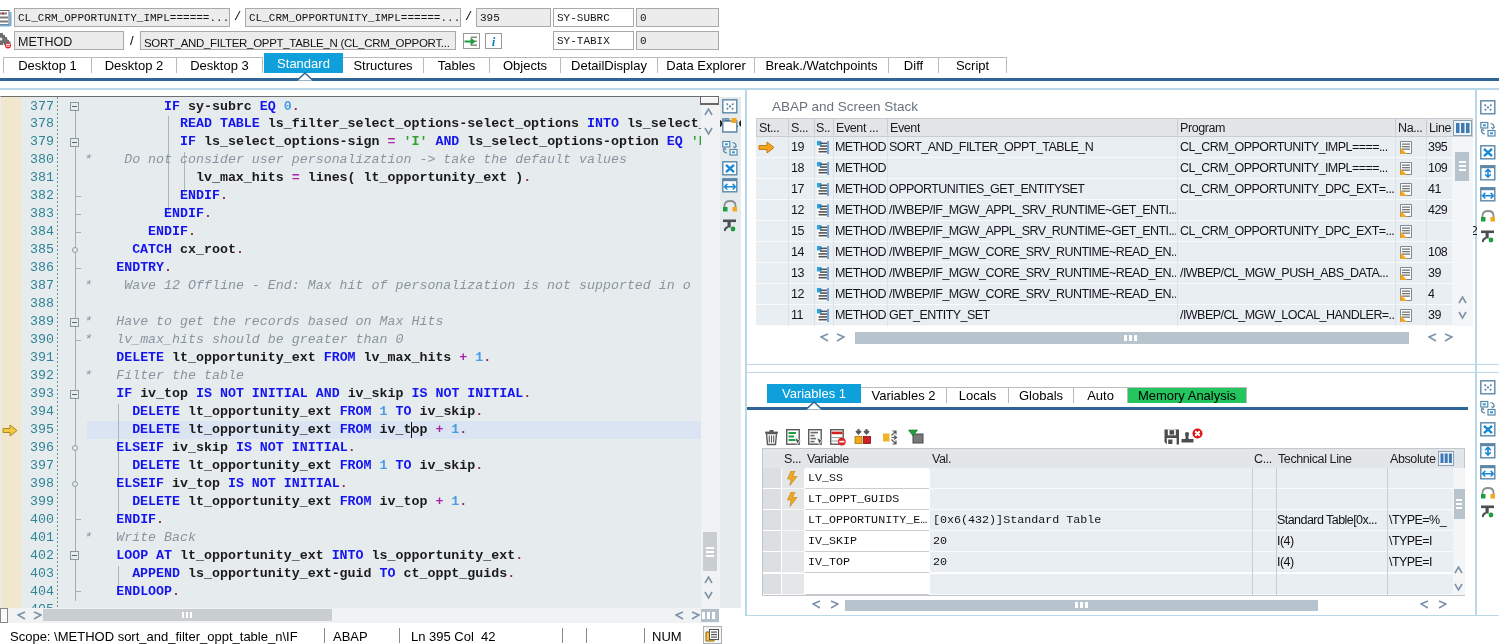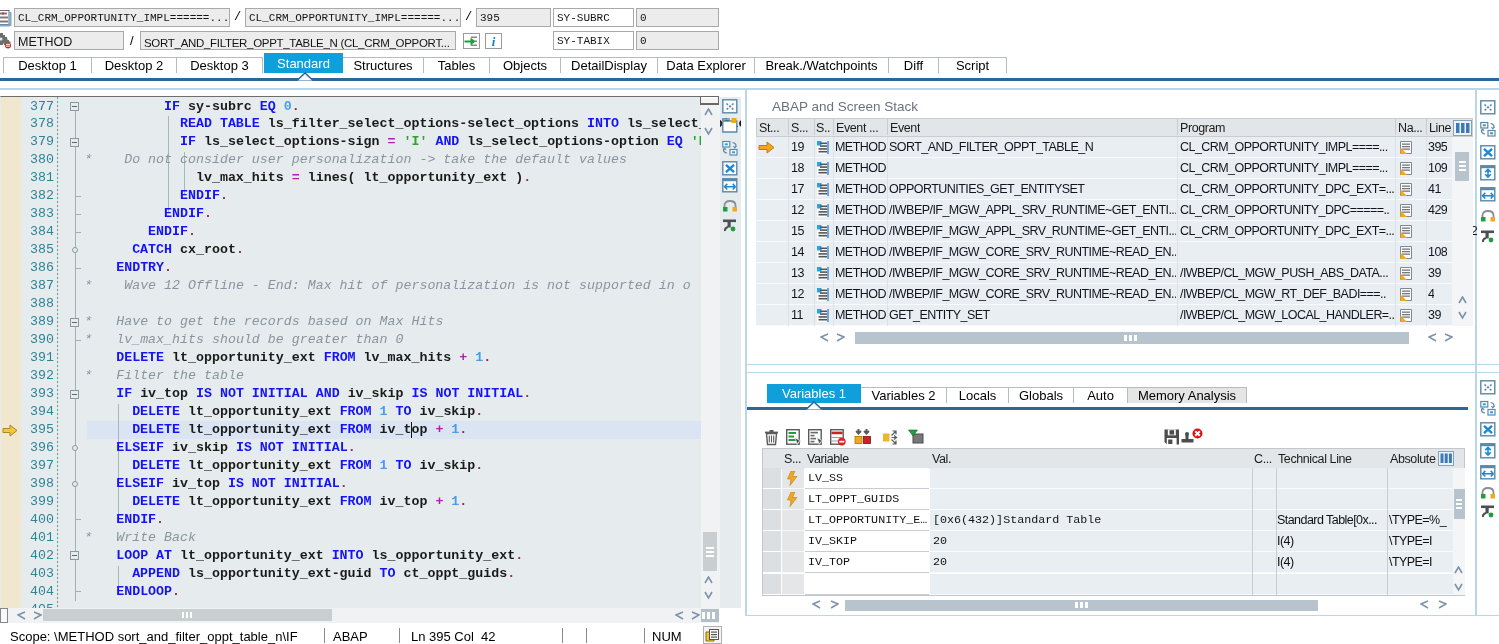--- a/index.html
+++ b/index.html
@@ -338,21 +338,20 @@
 <path d="M1 1 h11.5 v13 h-11.5 z" fill="#fdfdfd"></path>
 <rect x="11.2" y="1" width="1.6" height="13" fill="#4a90d9"></rect>
 <path d="M1 1 h4.5 v4.5 h-4.5 z" fill="#29a3e3"></path>
 <rect x="4" y="2.5" width="7" height="1.6" fill="#555"></rect>
       <rect x="4" y="5.3" width="7" height="1.6" fill="#555"></rect>
 <rect x="2.5" y="8.1" width="8.5" height="1.6" fill="#555"></rect>
       <rect x="2.5" y="10.9" width="8.5" height="1.6" fill="#555"></rect>
 </svg>
 <div class="rowtxt" style="left:835px;top:199.8px">METHOD</div>
 <div class="rowtxt" style="left:889px;top:199.8px;width:287px">/IWBEP/IF_MGW_APPL_SRV_RUNTIME~GET_ENTI...</div>
-<div class="rowtxt" style="left:1180px;top:199.8px;width:214px">CL_CRM_OPPORTUNITY_DPC=====..</div>
 <svg class="abs" style="left:1399px;top:202.8px" width="14" height="15">
 <path d="M1.5 1.5 h11 v12 h-11 z" fill="#fdfdfd" stroke="#7a8a9a"></path>
 <rect x="3" y="3.5" width="8" height="1.3" fill="#777"></rect>
       <rect x="3" y="6" width="8" height="1.3" fill="#777"></rect>
       <rect x="3" y="8.5" width="8" height="1.3" fill="#777"></rect>
 <path d="M1.5 14 l6.5 0 -6.5 -6.5 z" fill="#f5a81e"></path>
 </svg>
 <div class="rowtxt" style="left:1428px;top:199.8px">429</div>
 <div class="abs" style="left:756px;top:241.0px;width:696px;height:1px;background:#f8fafb"></div>
 <div class="rowtxt" style="left:791px;top:220.9px">15</div>
@@ -425,21 +424,20 @@
 <path d="M1 1 h11.5 v13 h-11.5 z" fill="#fdfdfd"></path>
 <rect x="11.2" y="1" width="1.6" height="13" fill="#4a90d9"></rect>
 <path d="M1 1 h4.5 v4.5 h-4.5 z" fill="#29a3e3"></path>
 <rect x="4" y="2.5" width="7" height="1.6" fill="#555"></rect>
       <rect x="4" y="5.3" width="7" height="1.6" fill="#555"></rect>
 <rect x="2.5" y="8.1" width="8.5" height="1.6" fill="#555"></rect>
       <rect x="2.5" y="10.9" width="8.5" height="1.6" fill="#555"></rect>
 </svg>
 <div class="rowtxt" style="left:835px;top:284.2px">METHOD</div>
 <div class="rowtxt" style="left:889px;top:284.2px;width:287px">/IWBEP/IF_MGW_CORE_SRV_RUNTIME~READ_EN...</div>
-<div class="rowtxt" style="left:1180px;top:284.2px;width:214px">/IWBEP/CL_MGW_RT_DEF_BADI===..</div>
 <svg class="abs" style="left:1399px;top:287.2px" width="14" height="15">
 <path d="M1.5 1.5 h11 v12 h-11 z" fill="#fdfdfd" stroke="#7a8a9a"></path>
 <rect x="3" y="3.5" width="8" height="1.3" fill="#777"></rect>
       <rect x="3" y="6" width="8" height="1.3" fill="#777"></rect>
       <rect x="3" y="8.5" width="8" height="1.3" fill="#777"></rect>
 <path d="M1.5 14 l6.5 0 -6.5 -6.5 z" fill="#f5a81e"></path>
 </svg>
 <div class="rowtxt" style="left:1428px;top:284.2px">4</div>
 <div class="abs" style="left:756px;top:325.4px;width:696px;height:1px;background:#f8fafb"></div>
 <div class="rowtxt" style="left:791px;top:305.3px">11</div>
@@ -497,21 +495,21 @@
 <svg class="abs" style="left:1428px;top:333px" width="9" height="9">
       <polyline points="8,1 1,4.0 8,8" fill="none" stroke="#7d93aa" stroke-width="1.6"></polyline>
     </svg>
 <svg class="abs" style="left:1444px;top:333px" width="9" height="9">
       <polyline points="1,1 8,4.0 1,8" fill="none" stroke="#7d93aa" stroke-width="1.6"></polyline>
     </svg>
 <div class="abs" style="left:861px;top:387px;width:86px;height:16px;background:#fff;border-top:1px solid #b9bcbe;border-right:1px solid #b9bcbe;font:13px/15px 'Liberation Sans';text-align:center">Variables 2</div>
 <div class="abs" style="left:947px;top:387px;width:62px;height:16px;background:#fff;border-top:1px solid #b9bcbe;border-right:1px solid #b9bcbe;font:13px/15px 'Liberation Sans';text-align:center">Locals</div>
 <div class="abs" style="left:1009px;top:387px;width:65px;height:16px;background:#fff;border-top:1px solid #b9bcbe;border-right:1px solid #b9bcbe;font:13px/15px 'Liberation Sans';text-align:center">Globals</div>
 <div class="abs" style="left:1074px;top:387px;width:54px;height:16px;background:#fff;border-top:1px solid #b9bcbe;border-right:1px solid #b9bcbe;font:13px/15px 'Liberation Sans';text-align:center">Auto</div>
-<div class="abs" style="left:1128px;top:387px;width:119px;height:16px;background:#e5e5e5;border-top:1px solid #b9bcbe;border-right:1px solid #b9bcbe;font:13px/15px 'Liberation Sans';text-align:center">Memory Analysis</div>
+<div class="abs" style="left:1128px;top:387px;width:119px;height:16px;background:#22c55e;border-top:1px solid #b9bcbe;border-right:1px solid #b9bcbe;font:13px/15px 'Liberation Sans';text-align:center">Memory Analysis</div>
 <div class="abs" style="left:767px;top:384px;width:94px;height:19px;background:#0f9fdb;color:#fff;text-align:center;font:13px/20px 'Liberation Sans'">Variables 1</div>
 <div class="abs" style="left:747px;top:407px;width:721px;height:2.5px;background:#2e6695"></div>
 <svg class="abs" style="left:806px;top:400.5px" width="16" height="9">
       <path d="M0 8.5 L8 1 L16 8.5" fill="#ffffff" stroke="#2e6695" stroke-width="1.5"></path>
     </svg>
 <svg class="abs" style="left:764px;top:429px" width="15" height="17">
 <path d="M2.5 4.5 h10 l-1 11 h-8 z" fill="#fff" stroke="#5a5a5a" stroke-width="1.4"></path>
 <rect x="1" y="2.6" width="13" height="1.8" fill="#5a5a5a"></rect>
       <rect x="5.5" y="1" width="4" height="2" fill="#5a5a5a"></rect>
 <path d="M5.3 6.5 v7 M7.5 6.5 v7 M9.7 6.5 v7" stroke="#5a5a5a" stroke-width="1.1"></path>

